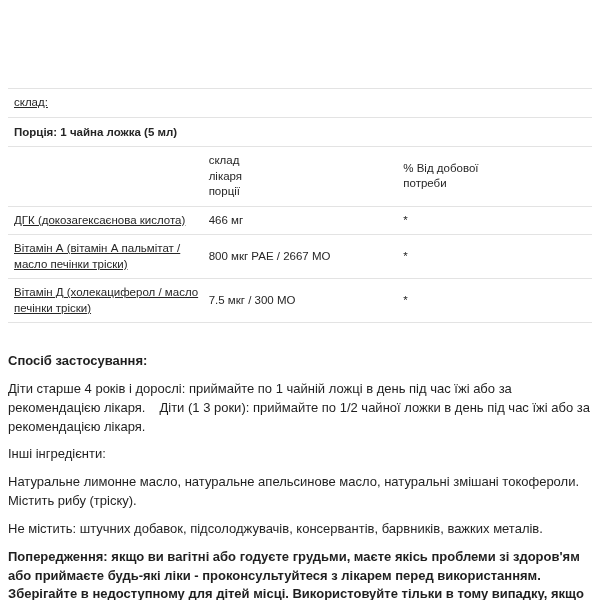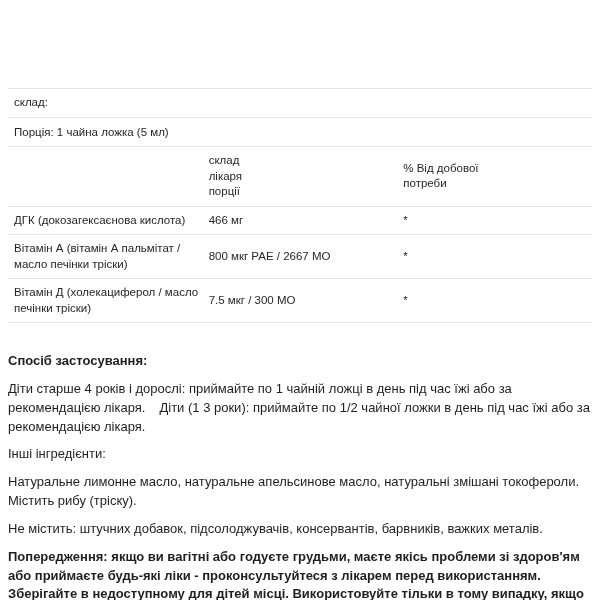--- a/index.html
+++ b/index.html
@@ -33,26 +33,27 @@
     color: #262626;
   }
   .facts-table td {
     border-top: 1px solid #e3e3e3;
     border-bottom: 1px solid #e3e3e3;
     padding: 6px 4px 6px 6px;
     vertical-align: middle;
     line-height: 1.35;
     font-weight: normal;
   }
-  .col-name   { width: 337px; }
+  .col-name   { width: 337px; text-decoration: underline; }
   .col-amount { width: 155px; margin-left: 11px; }
   .col-dv     { width: 92px; }
 
   .row-serving td {
     padding-top: 7px;
+    font-weight: bold;
   }
   .hdr-cell {
     vertical-align: top;
     padding-top: 7px;
     padding-bottom: 9px;
     line-height: 2.0;
   }
   .hdr-cell-dv {
     vertical-align: middle;
     line-height: 2.05;

